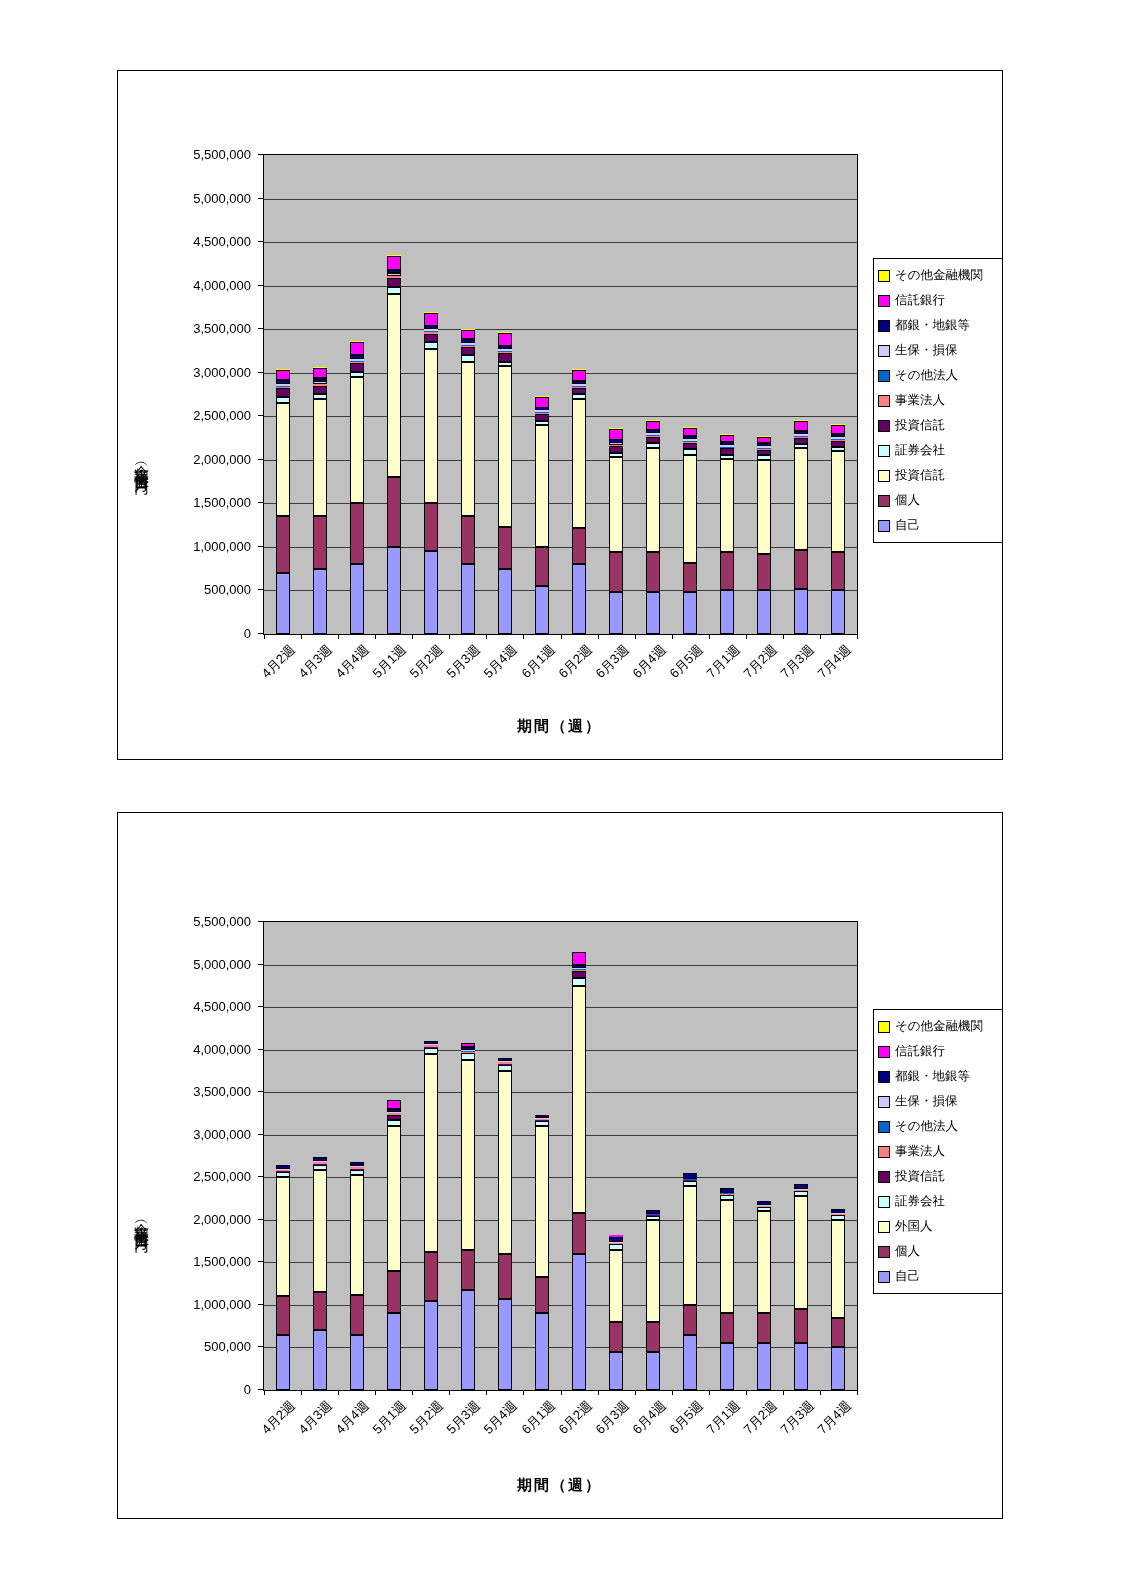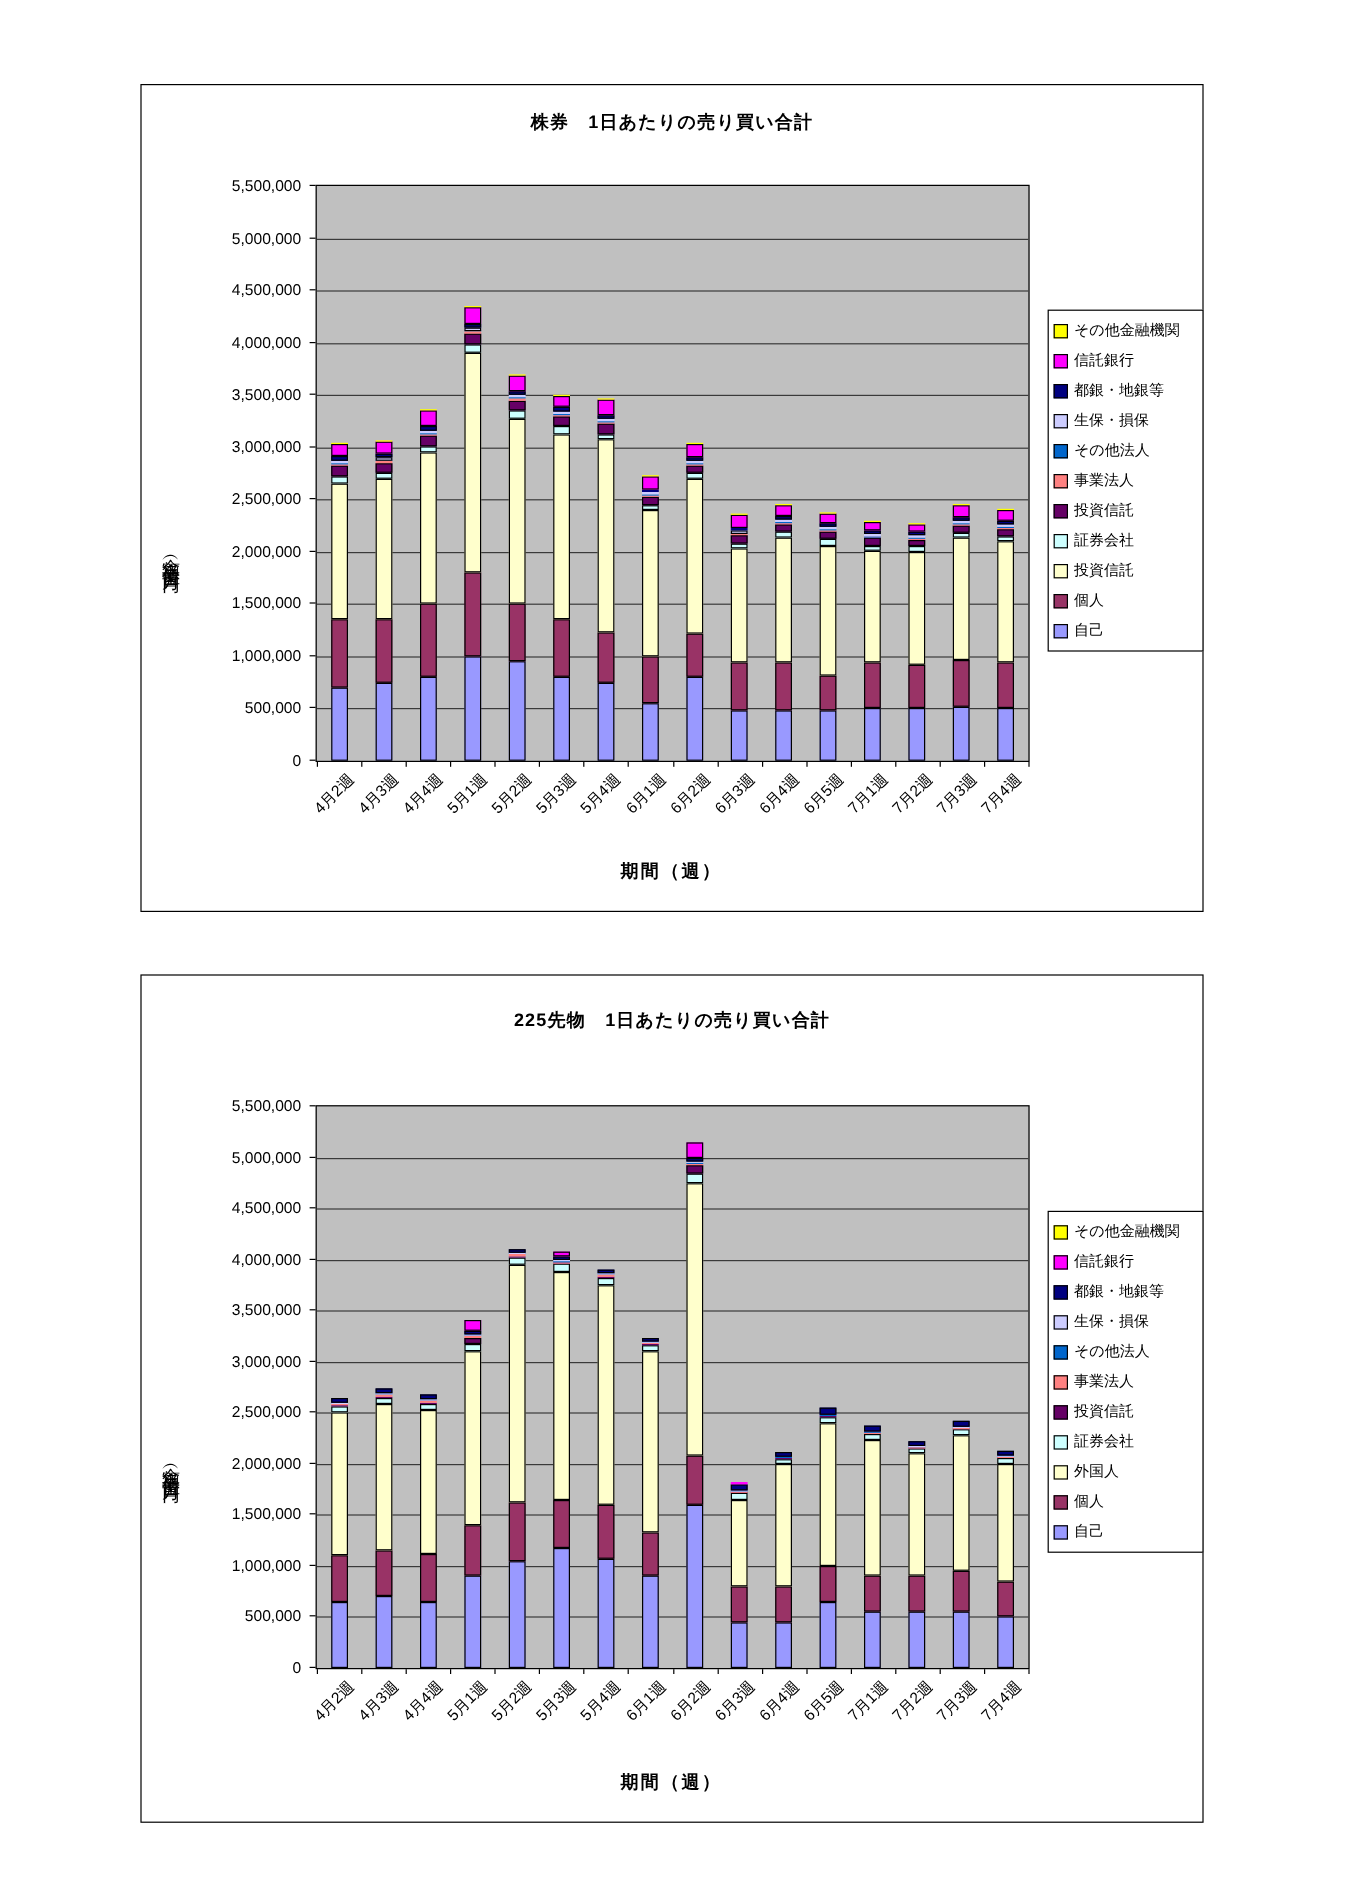--- a/index.html
+++ b/index.html
@@ -24,21 +24,20 @@
                 font-size:15px;font-weight:bold;letter-spacing:2px;}
   .legend{position:absolute;left:755px;width:130px;border:1px solid #000;background:#fff;
           padding:4px 4px;box-sizing:border-box;}
   .legend-item{display:flex;align-items:center;height:25px;font-size:12.5px;white-space:nowrap;}
   .legend-swatch{width:10px;height:10px;border:1px solid #000;margin-right:5px;flex:0 0 auto;}
 </style>
 </head>
 <body>
 
 <div class="chart-frame" id="chart0" style="top:70px;height:690px;">
-  <div class="chart-title" style="top:22px;">株券　1日あたりの売り買い合計</div>
   <div class="y-axis-title" style="top:262px;height:260px;">金額（単位・百万円）</div>
   <div class="plot" style="top:83px;height:479px;">
       <div class="gridline" style="top: 435px;"></div>
       <div class="gridline" style="top: 392px;"></div>
       <div class="gridline" style="top: 348px;"></div>
       <div class="gridline" style="top: 305px;"></div>
       <div class="gridline" style="top: 261px;"></div>
       <div class="gridline" style="top: 218px;"></div>
       <div class="gridline" style="top: 174px;"></div>
       <div class="gridline" style="top: 131px;"></div>
@@ -385,21 +384,20 @@
     </div>
     <div class="xlabel-anchor" style="left: 687.406px; top: 570px;">
       <div class="xlabel">7月3週</div>
     </div>
     <div class="xlabel-anchor" style="left: 724.469px; top: 570px;">
       <div class="xlabel">7月4週</div>
     </div>
   </div>
 
 <div class="chart-frame" id="chart1" style="top:812px;height:707px;">
-  <div class="chart-title" style="top:28px;">225先物　1日あたりの売り買い合計</div>
   <div class="y-axis-title" style="top:278px;height:260px;">金額（単位・百万円）</div>
   <div class="plot" style="top:108px;height:468px;">
       <div class="gridline" style="top: 425px;"></div>
       <div class="gridline" style="top: 383px;"></div>
       <div class="gridline" style="top: 340px;"></div>
       <div class="gridline" style="top: 298px;"></div>
       <div class="gridline" style="top: 255px;"></div>
       <div class="gridline" style="top: 213px;"></div>
       <div class="gridline" style="top: 170px;"></div>
       <div class="gridline" style="top: 128px;"></div>

